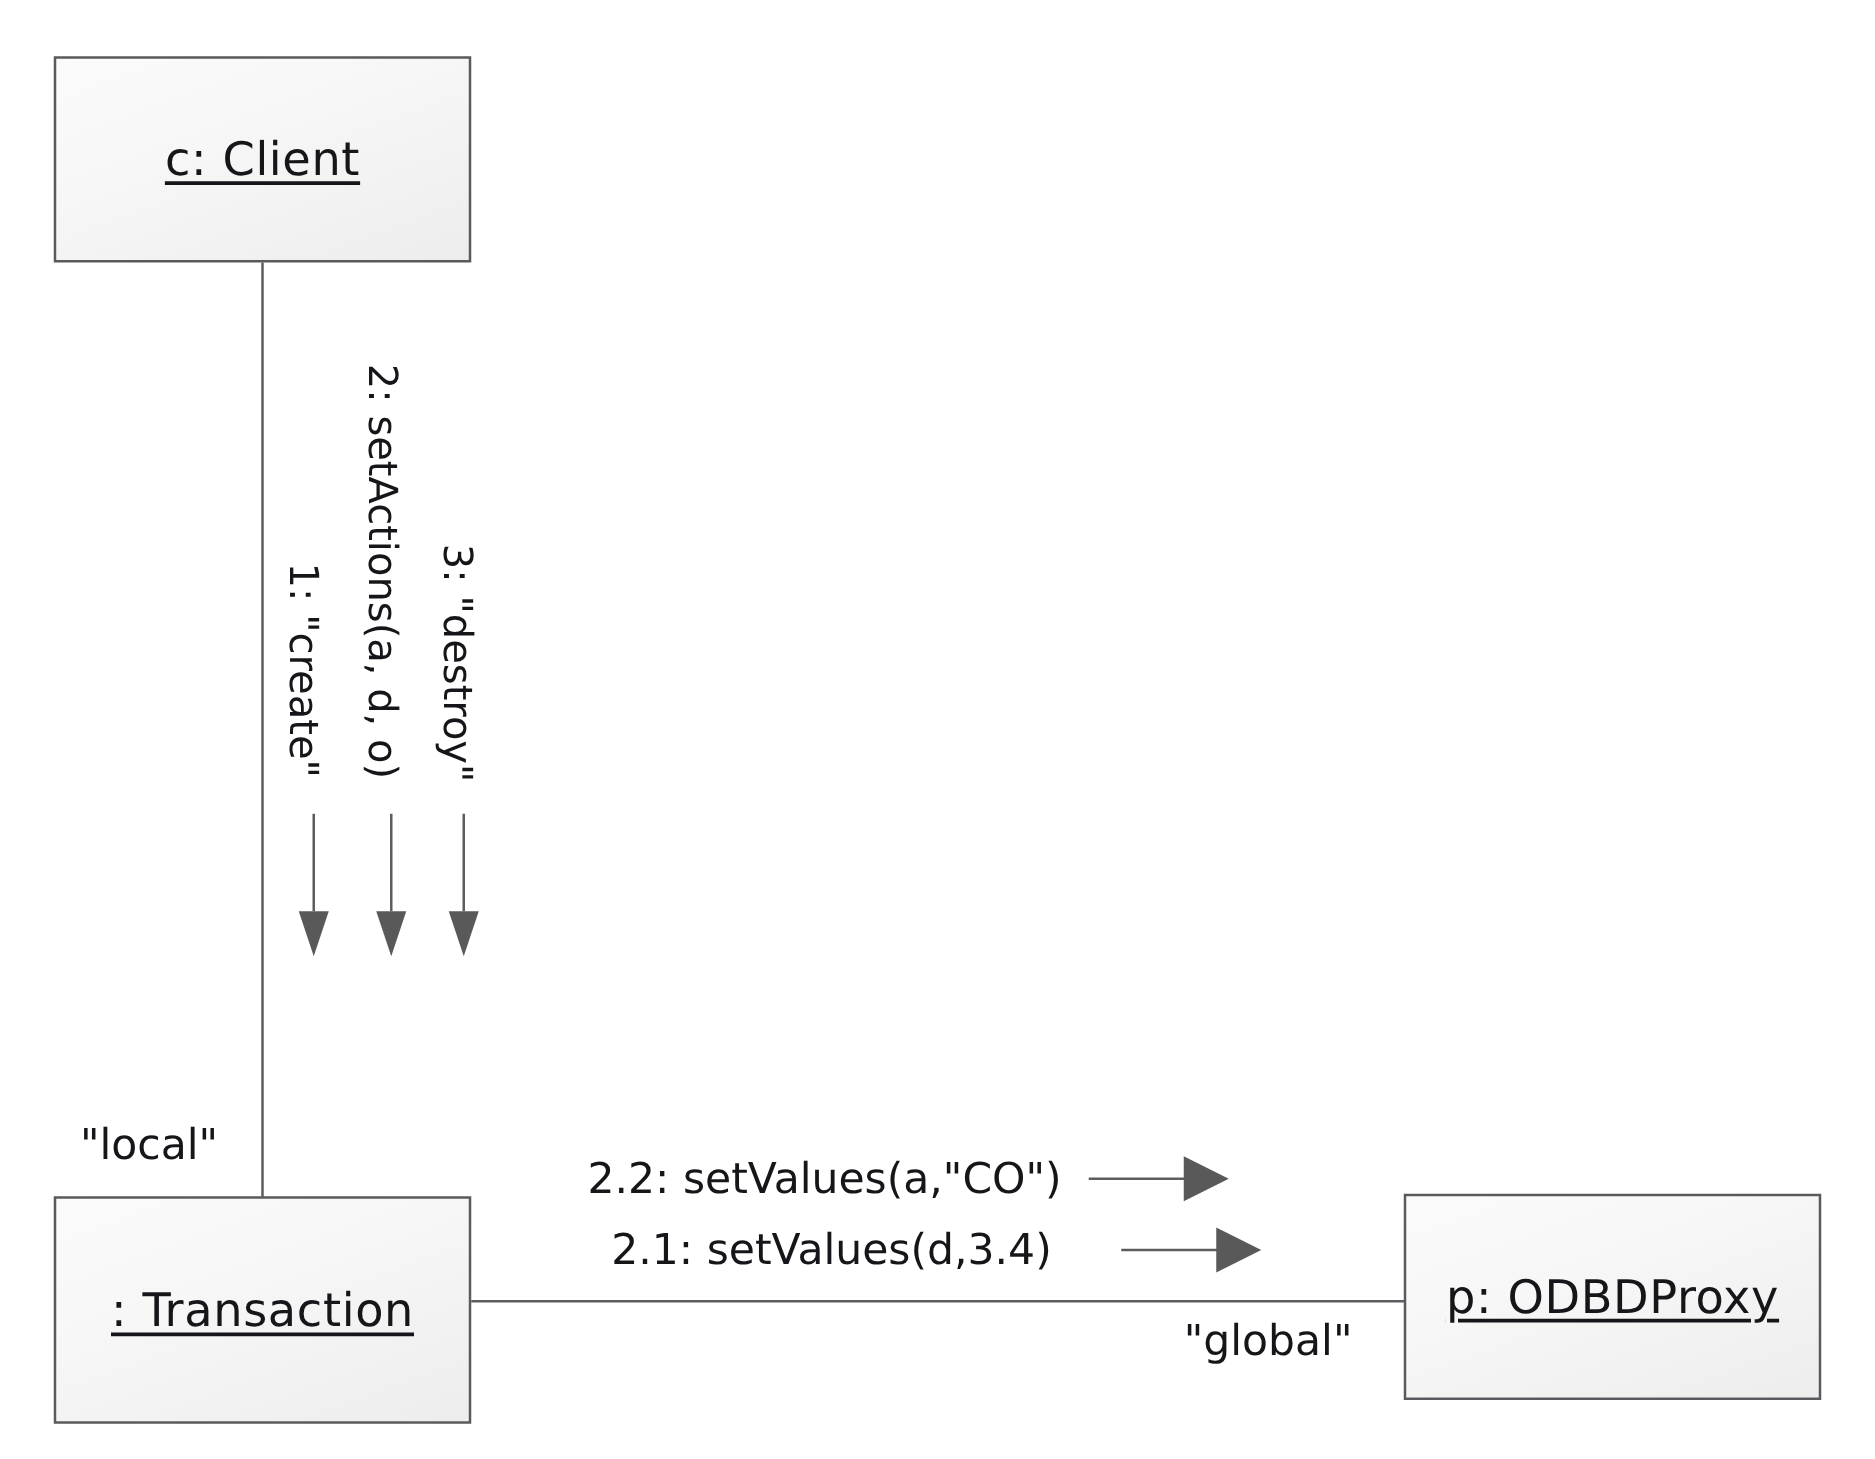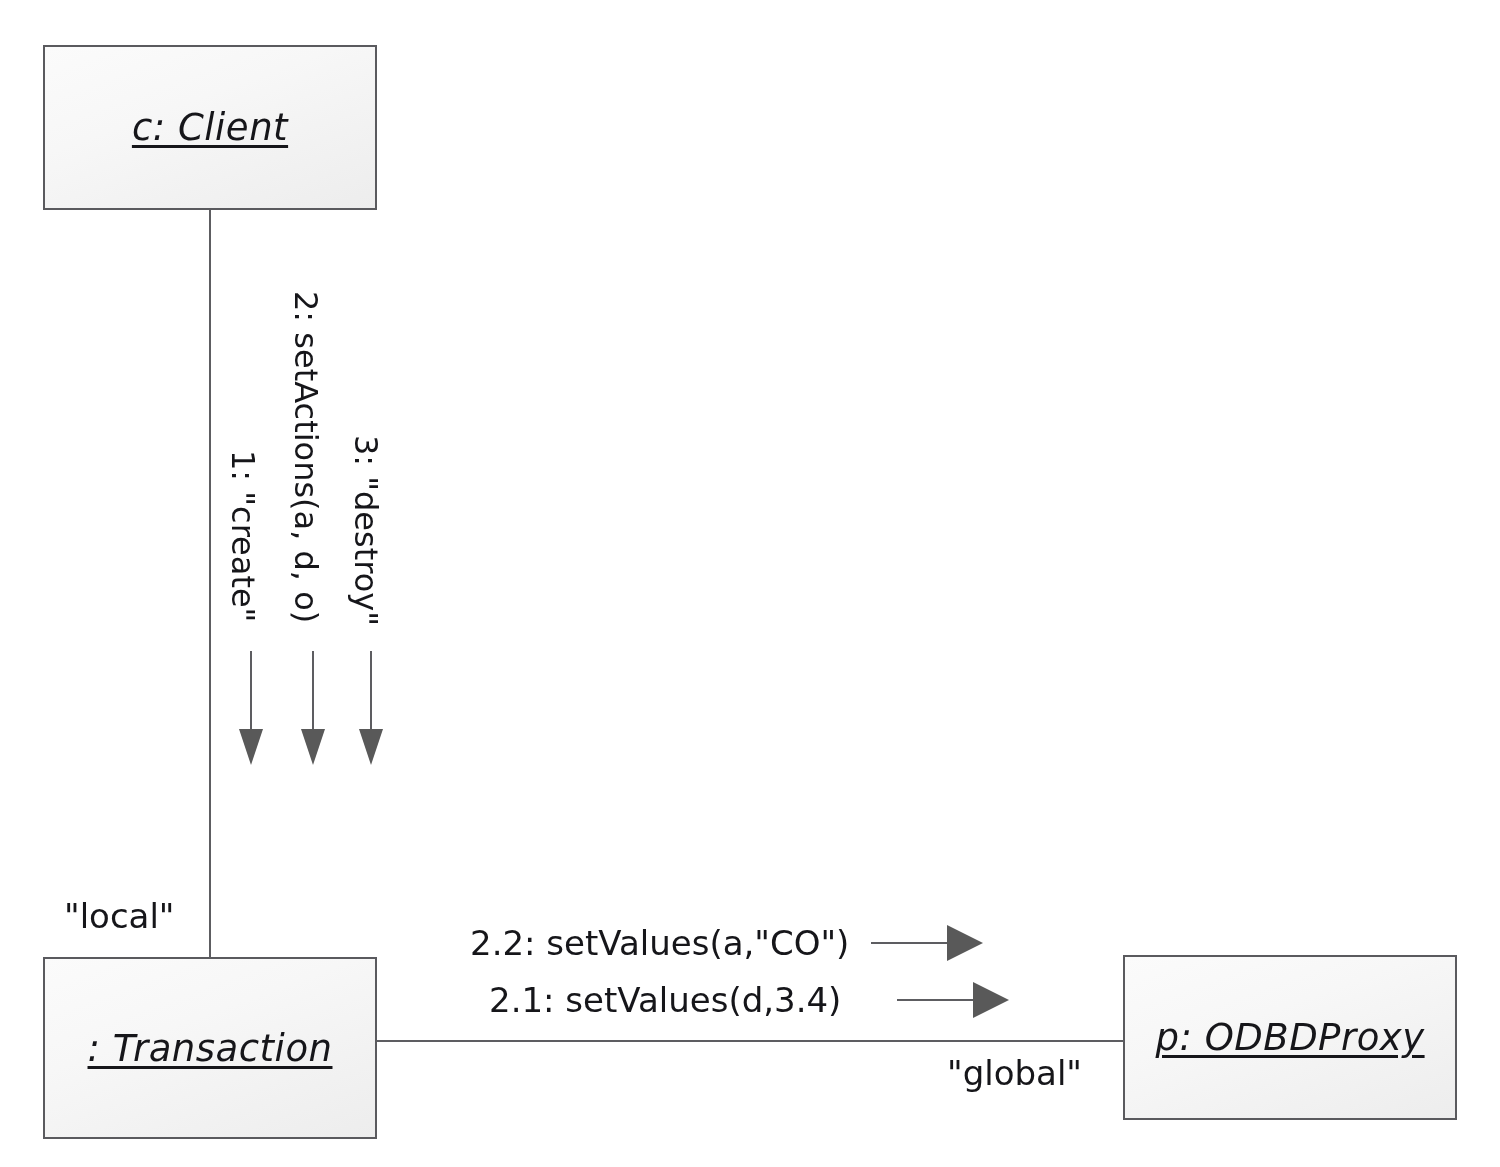--- a/index.html
+++ b/index.html
@@ -21,21 +21,20 @@
 
   
   .obj-box {
     position: absolute;
     box-sizing: border-box;
     border: 2px solid #5a5a5e;
     background: linear-gradient(160deg, #fbfbfb 0%, #f7f7f7 38%, #ededed 100%);
     display: flex;
     align-items: center;
     justify-content: center;
-    font-style: italic;
   }
   .obj-label {
     font-family: "DejaVu Sans", sans-serif;
     font-size: 37px;
     color: #16161a;
     letter-spacing: 0.5px;
     text-decoration: underline;
     text-underline-offset: 5px;
     text-decoration-thickness: 2.5px;
     white-space: nowrap;

